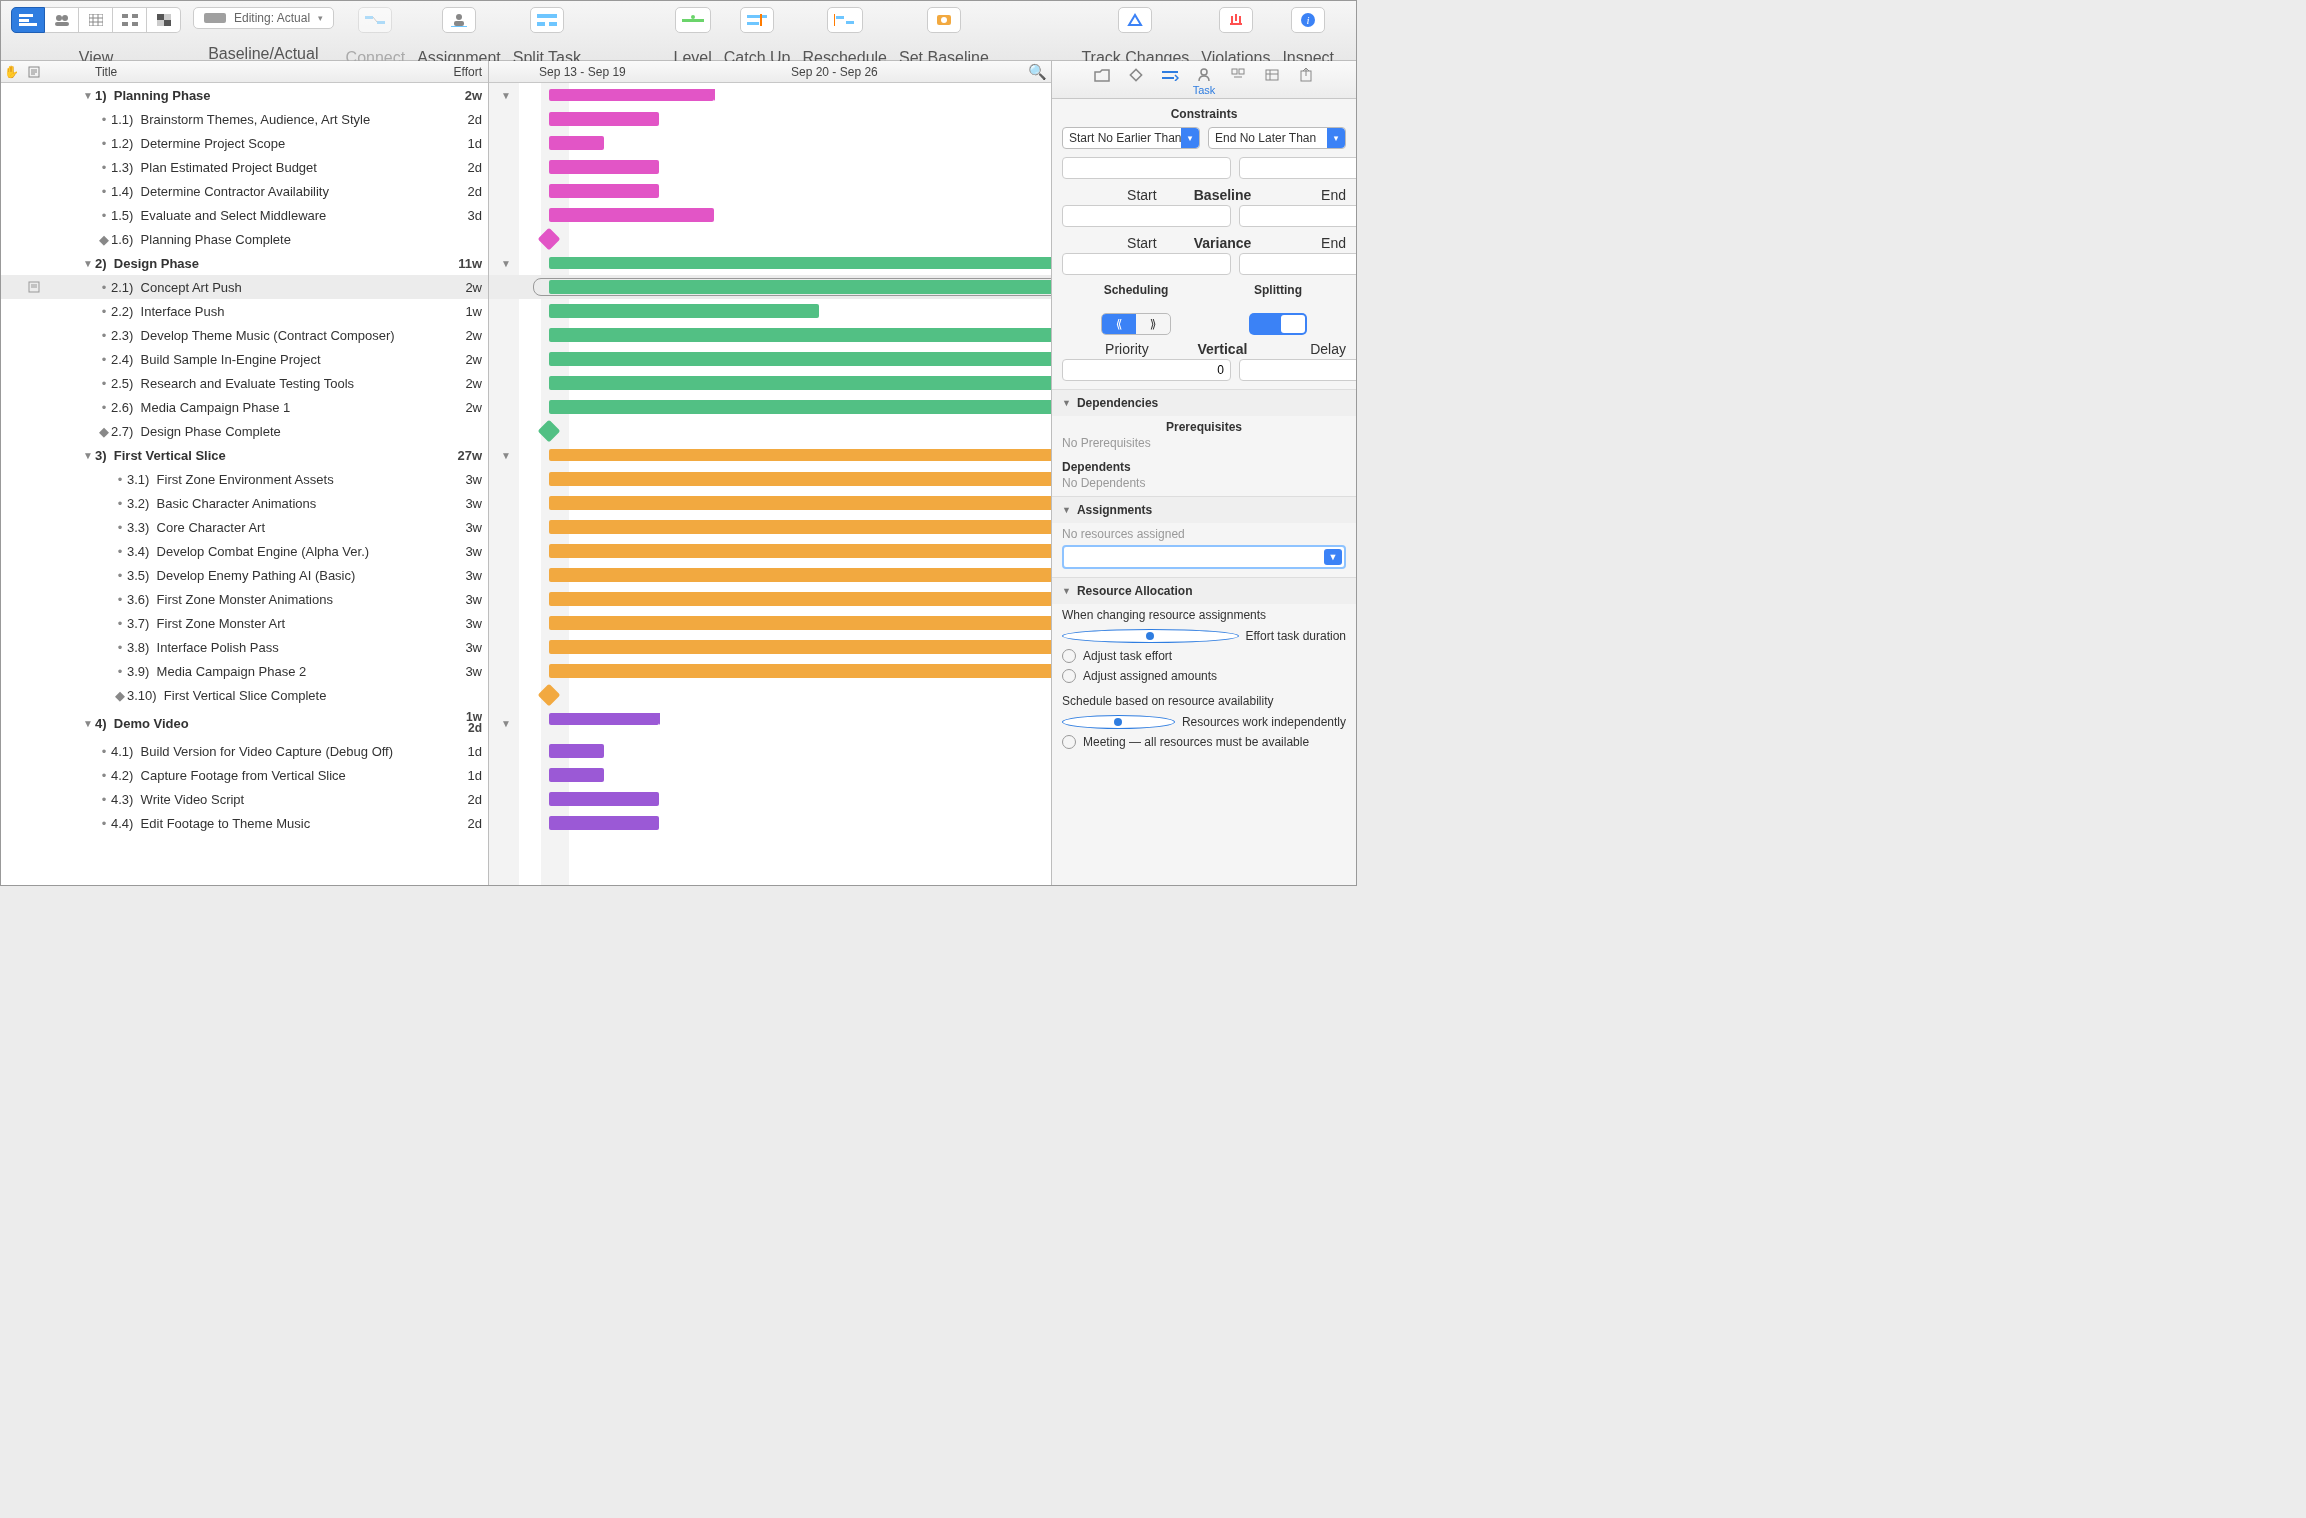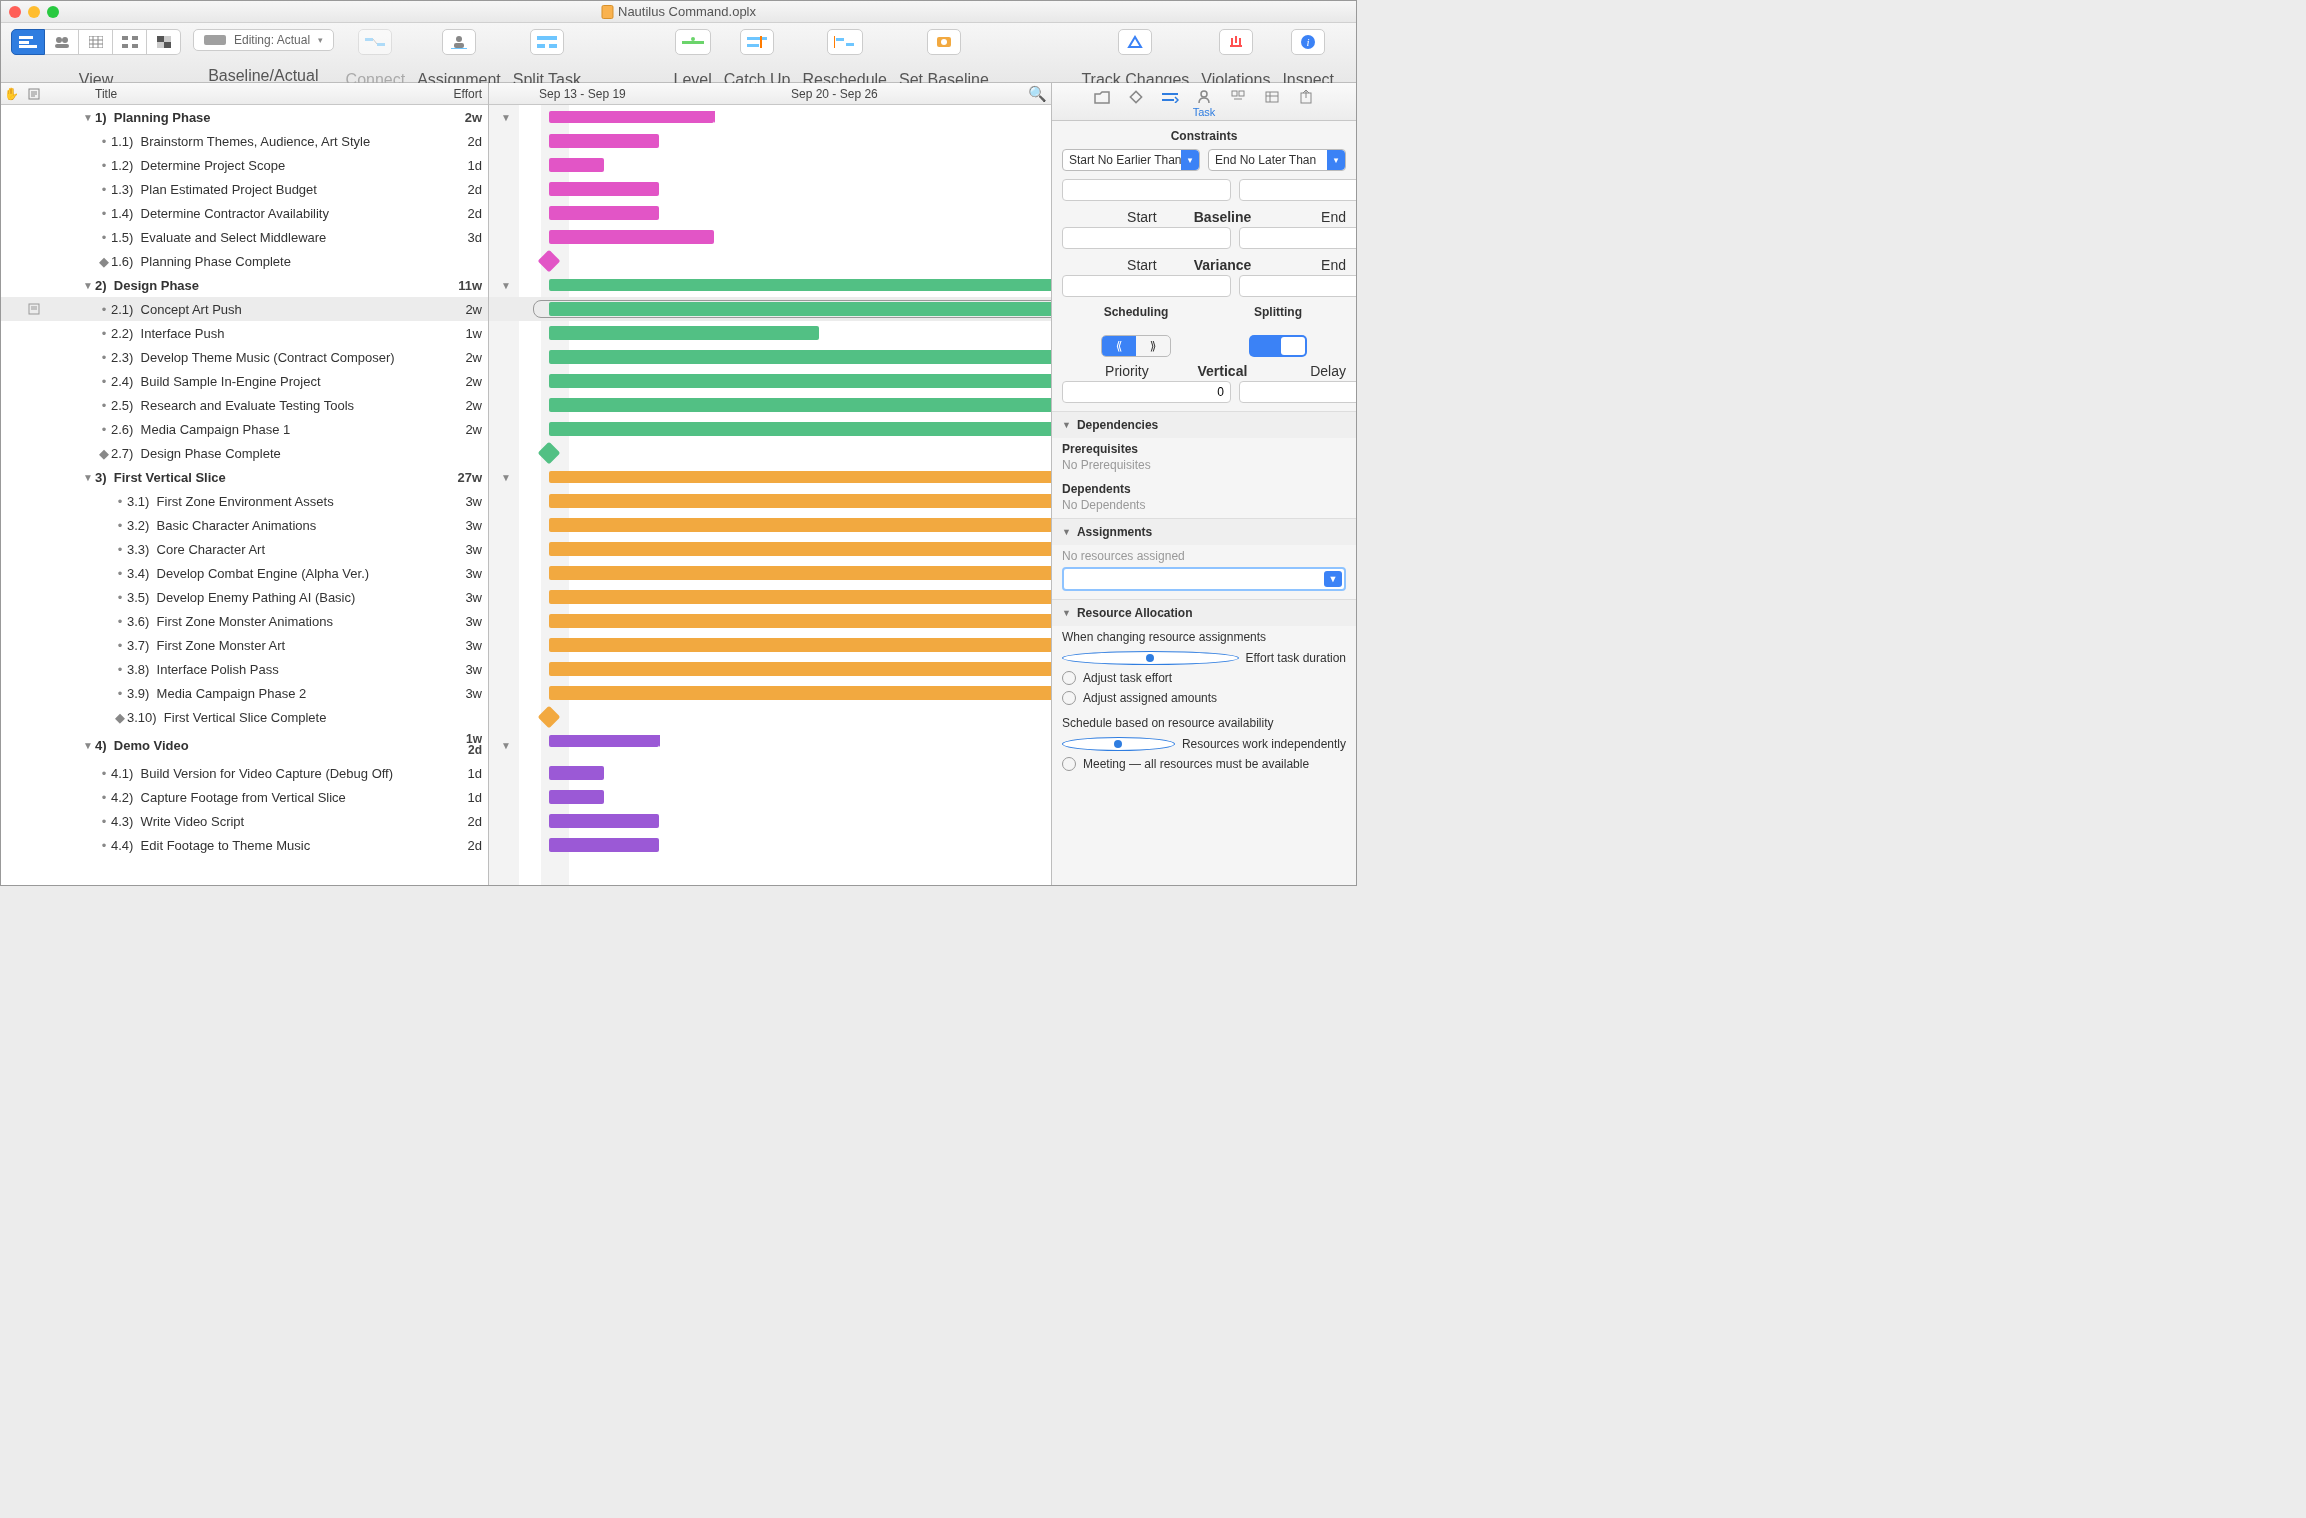--- a/index.html
+++ b/index.html
@@ -97,31 +97,20 @@
 .combo { height:24px; background:#fff; border:2px solid #8ec3ff; border-radius:4px; display:flex; align-items:center; position:relative; margin:4px 0 8px 0; }
 .combo .drop { position:absolute; right:2px; top:2px; bottom:2px; width:18px; background:#3b82f6; border-radius:3px; display:flex; align-items:center; justify-content:center; color:#fff; font-size:9px; }
 
 svg { display:block; }
 </style>
 </head>
 <body>
 
 <div class="window">
 
-  <div class="titlebar">
-    <div class="traffic">
-      <div class="dot r"></div>
-      <div class="dot y"></div>
-      <div class="dot g"></div>
-    </div>
-    <div class="title">
-      <span class="doc-icon"></span>
-      <span>Nautilus Command.oplx</span>
-    </div>
-  </div>
 
   <div class="toolbar">
     <div class="tgroup">
       <div class="segbtns">
         <div class="tbtn active">
             <svg width="18" height="12">
               <rect x="0" y="0" width="14" height="3" fill="#fff"></rect>
               <rect x="0" y="5" width="10" height="3" fill="#fff"></rect>
               <rect x="4" y="10" width="12" height="3" fill="#fff" opacity="0"></rect>
               <rect x="0" y="9" width="18" height="3" fill="#fff"></rect>
@@ -822,21 +811,21 @@
           </div>
         <div class="row2">
           <input class="inp" style="text-align: right;" value="0">
           <input class="inp" style="text-align: right;" value="0h">
         </div>
 
         <div class="foldhdr">
             <span class="tri">▼</span>
             <span>Dependencies</span>
           </div>
-        <div style="font-weight:600;margin:4px 0 2px 0;">Prerequisites</div>
+        <div style="font-weight:600;margin:4px 0 2px 0;text-align:center;">Prerequisites</div>
         <div class="muted">No Prerequisites</div>
         <div style="font-weight:600;margin:10px 0 2px 0;">Dependents</div>
         <div class="muted">No Dependents</div>
 
         <div class="foldhdr">
             <span class="tri">▼</span>
             <span>Assignments</span>
           </div>
         <div class="muted">No resources assigned</div>
         <div class="combo">

